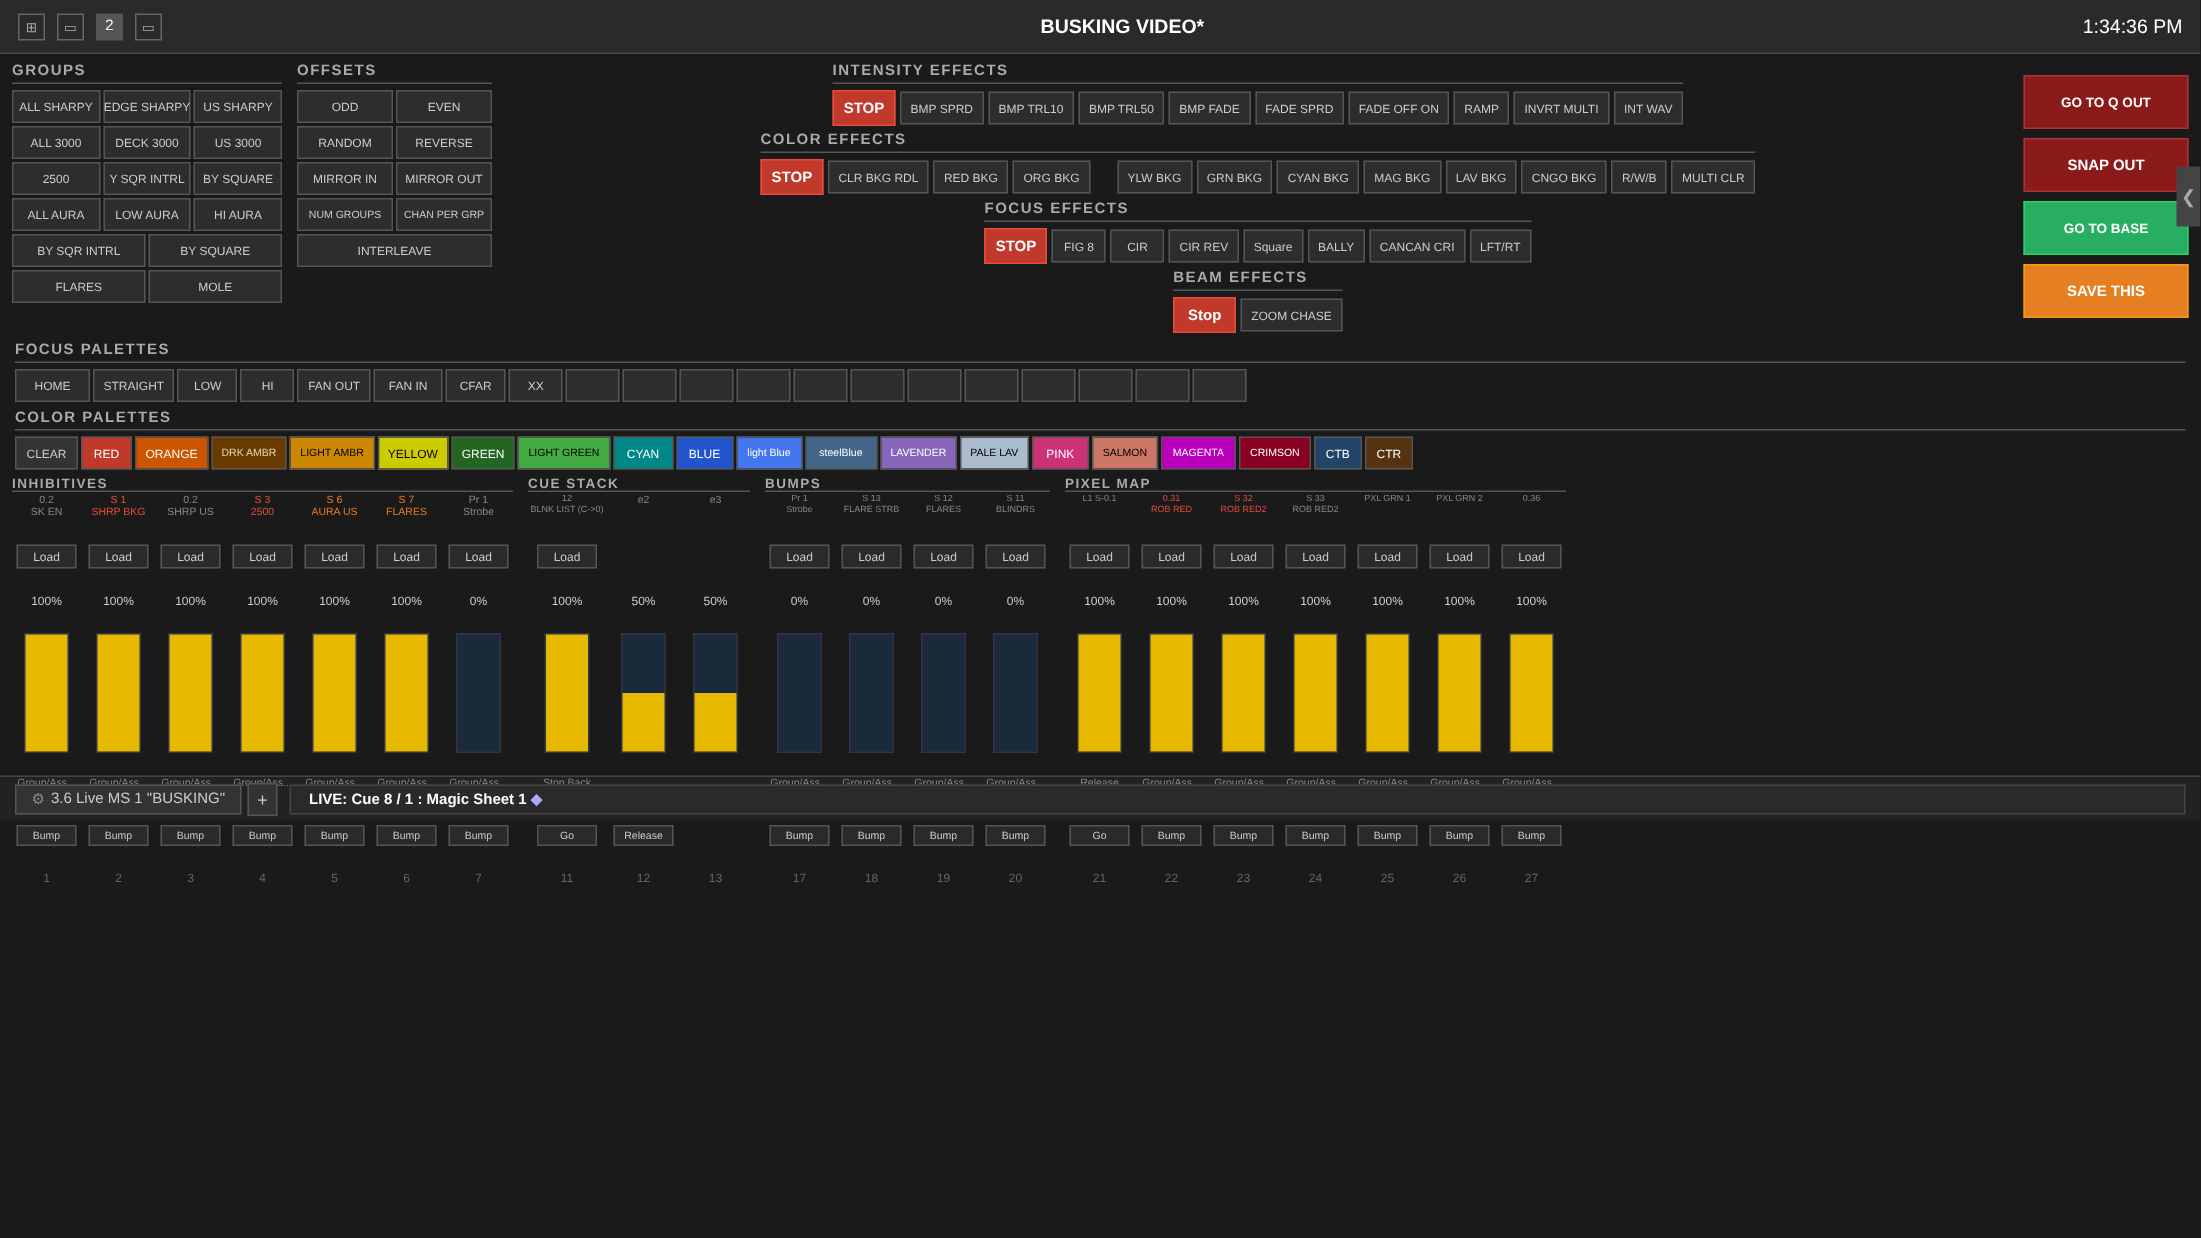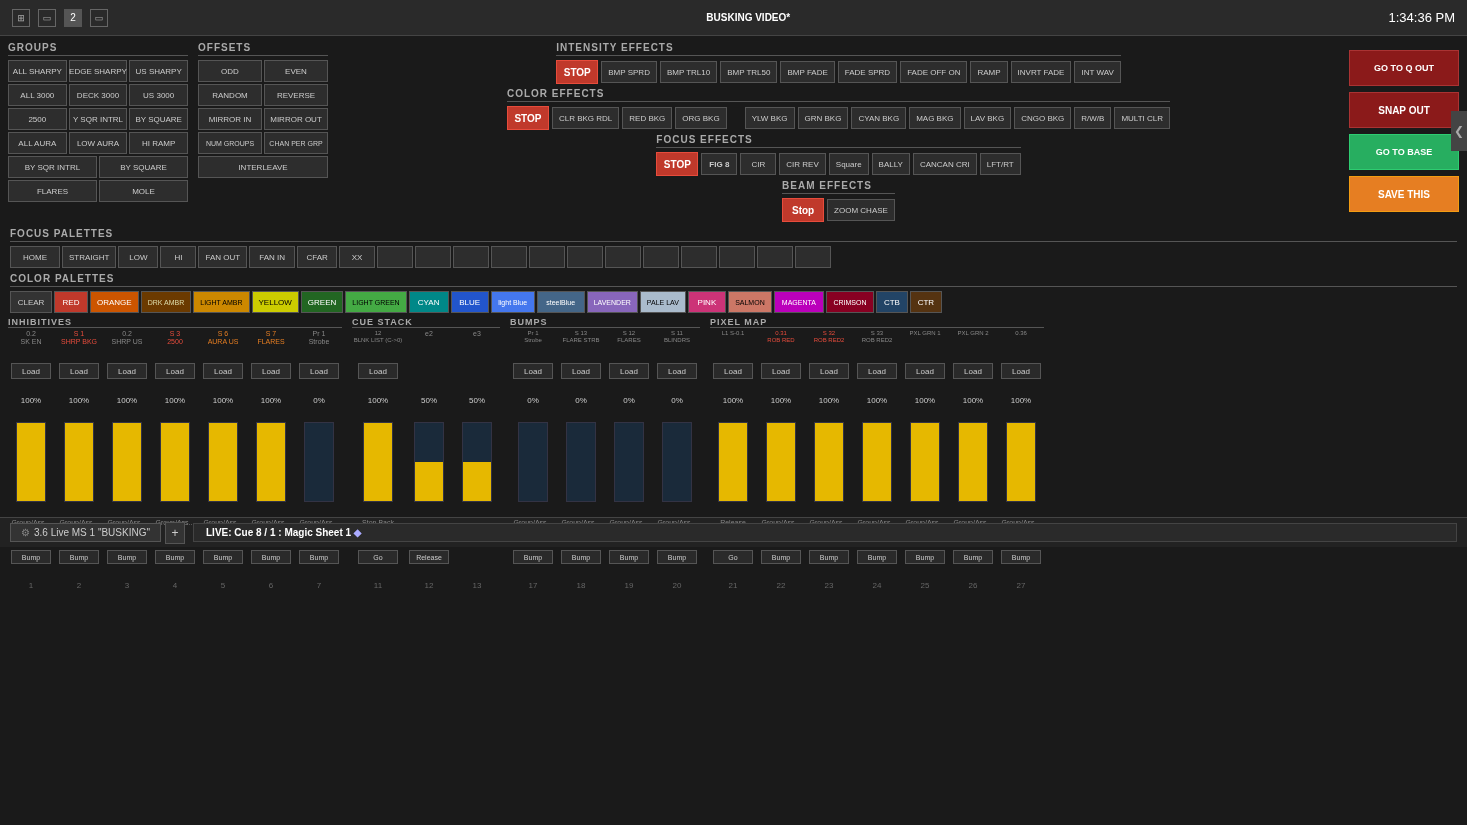--- a/index.html
+++ b/index.html
@@ -20,21 +20,21 @@
       height: 36px;
       display: flex;
       align-items: center;
       justify-content: space-between;
       padding: 0 12px;
       border-bottom: 1px solid #444;
     }
     .title-bar-left { display: flex; gap: 8px; align-items: center; }
     .title-bar-icon { width: 18px; height: 18px; border: 1px solid #666; display: flex; align-items: center; justify-content: center; font-size: 9px; color: #aaa; }
     .title-bar-num { background: #555; color: #fff; width: 18px; height: 18px; display: flex; align-items: center; justify-content: center; font-size: 10px; }
-    .title-center { color: #fff; font-size: 10px; font-weight: bold; }
+    .title-center { color: #fff; font-size: 13px; font-weight: bold; }
     .title-time { color: #fff; font-size: 13px; }
 
     
     .section-title {
       color: #aaa;
       font-size: 10px;
       font-weight: bold;
       letter-spacing: 1px;
       margin-bottom: 4px;
       border-bottom: 1px solid #555;
@@ -251,21 +251,21 @@
       <button class="btn" style="font-size:8px;">US 3000</button>
     </div>
     <div class="three-col" style="gap:2px; margin-bottom:2px;">
       <button class="btn" style="font-size:8px;">2500</button>
       <button class="btn" style="font-size:8px;">Y SQR INTRL</button>
       <button class="btn" style="font-size:8px;">BY SQUARE</button>
     </div>
     <div class="three-col" style="gap:2px; margin-bottom:2px;">
       <button class="btn" style="font-size:8px;">ALL AURA</button>
       <button class="btn" style="font-size:8px;">LOW AURA</button>
-      <button class="btn" style="font-size:8px;">HI RAMP</button>
+      <button class="btn" style="font-size:8px;">HI AURA</button>
     </div>
     <div class="two-col" style="gap:2px; margin-bottom:2px;">
       <button class="btn" style="font-size:8px;">BY SQR INTRL</button>
       <button class="btn" style="font-size:8px;">BY SQUARE</button>
     </div>
     <div class="two-col" style="gap:2px; margin-bottom:2px;">
       <button class="btn" style="font-size:8px;">FLARES</button>
       <button class="btn" style="font-size:8px;">MOLE</button>
     </div>
   </div>
@@ -299,21 +299,21 @@
       <div class="section-title">INTENSITY EFFECTS</div>
       <div style="display:flex; gap:3px; align-items:center; flex-wrap:nowrap;">
         <button class="btn btn-red" style="min-width:42px; height:24px; font-size:10px; font-weight:bold;">STOP</button>
         <button class="btn" style="font-size:8px;">BMP SPRD</button>
         <button class="btn" style="font-size:8px;">BMP TRL10</button>
         <button class="btn" style="font-size:8px;">BMP TRL50</button>
         <button class="btn" style="font-size:8px;">BMP FADE</button>
         <button class="btn" style="font-size:8px;">FADE SPRD</button>
         <button class="btn" style="font-size:8px;">FADE OFF ON</button>
         <button class="btn" style="font-size:8px;">RAMP</button>
-        <button class="btn" style="font-size:8px;">INVRT FADE</button>
+        <button class="btn" style="font-size:8px;">INVRT MULTI</button>
         <button class="btn" style="font-size:8px;">INT WAV</button>
       </div>
     </div>
 
     <div>
       <div class="section-title">COLOR EFFECTS</div>
       <div style="display:flex; gap:3px; align-items:center; flex-wrap:nowrap;">
         <button class="btn btn-red" style="min-width:42px; height:24px; font-size:10px; font-weight:bold;">STOP</button>
         <button class="btn" style="font-size:8px;">CLR BKG RDL</button>
         <button class="btn" style="font-size:8px;">RED BKG</button>
@@ -326,21 +326,21 @@
         <button class="btn" style="font-size:8px;">CNGO BKG</button>
         <button class="btn" style="font-size:8px;">R/W/B</button>
         <button class="btn" style="font-size:8px;">MULTI CLR</button>
       </div>
     </div>
 
     <div>
       <div class="section-title">FOCUS EFFECTS</div>
       <div style="display:flex; gap:3px; align-items:center;">
         <button class="btn btn-red" style="min-width:42px; height:24px; font-size:10px; font-weight:bold;">STOP</button>
-        <button class="btn" style="font-size:8px;font-weight:bold;">FIG 8</button>
+        <button class="btn" style="font-size:8px;">FIG 8</button>
         <button class="btn" style="font-size:8px;">CIR</button>
         <button class="btn" style="font-size:8px;">CIR REV</button>
         <button class="btn" style="font-size:8px;">Square</button>
         <button class="btn" style="font-size:8px;">BALLY</button>
         <button class="btn" style="font-size:8px;">CANCAN CRI</button>
         <button class="btn" style="font-size:8px;">LFT/RT</button>
       </div>
     </div>
 
     <div>

